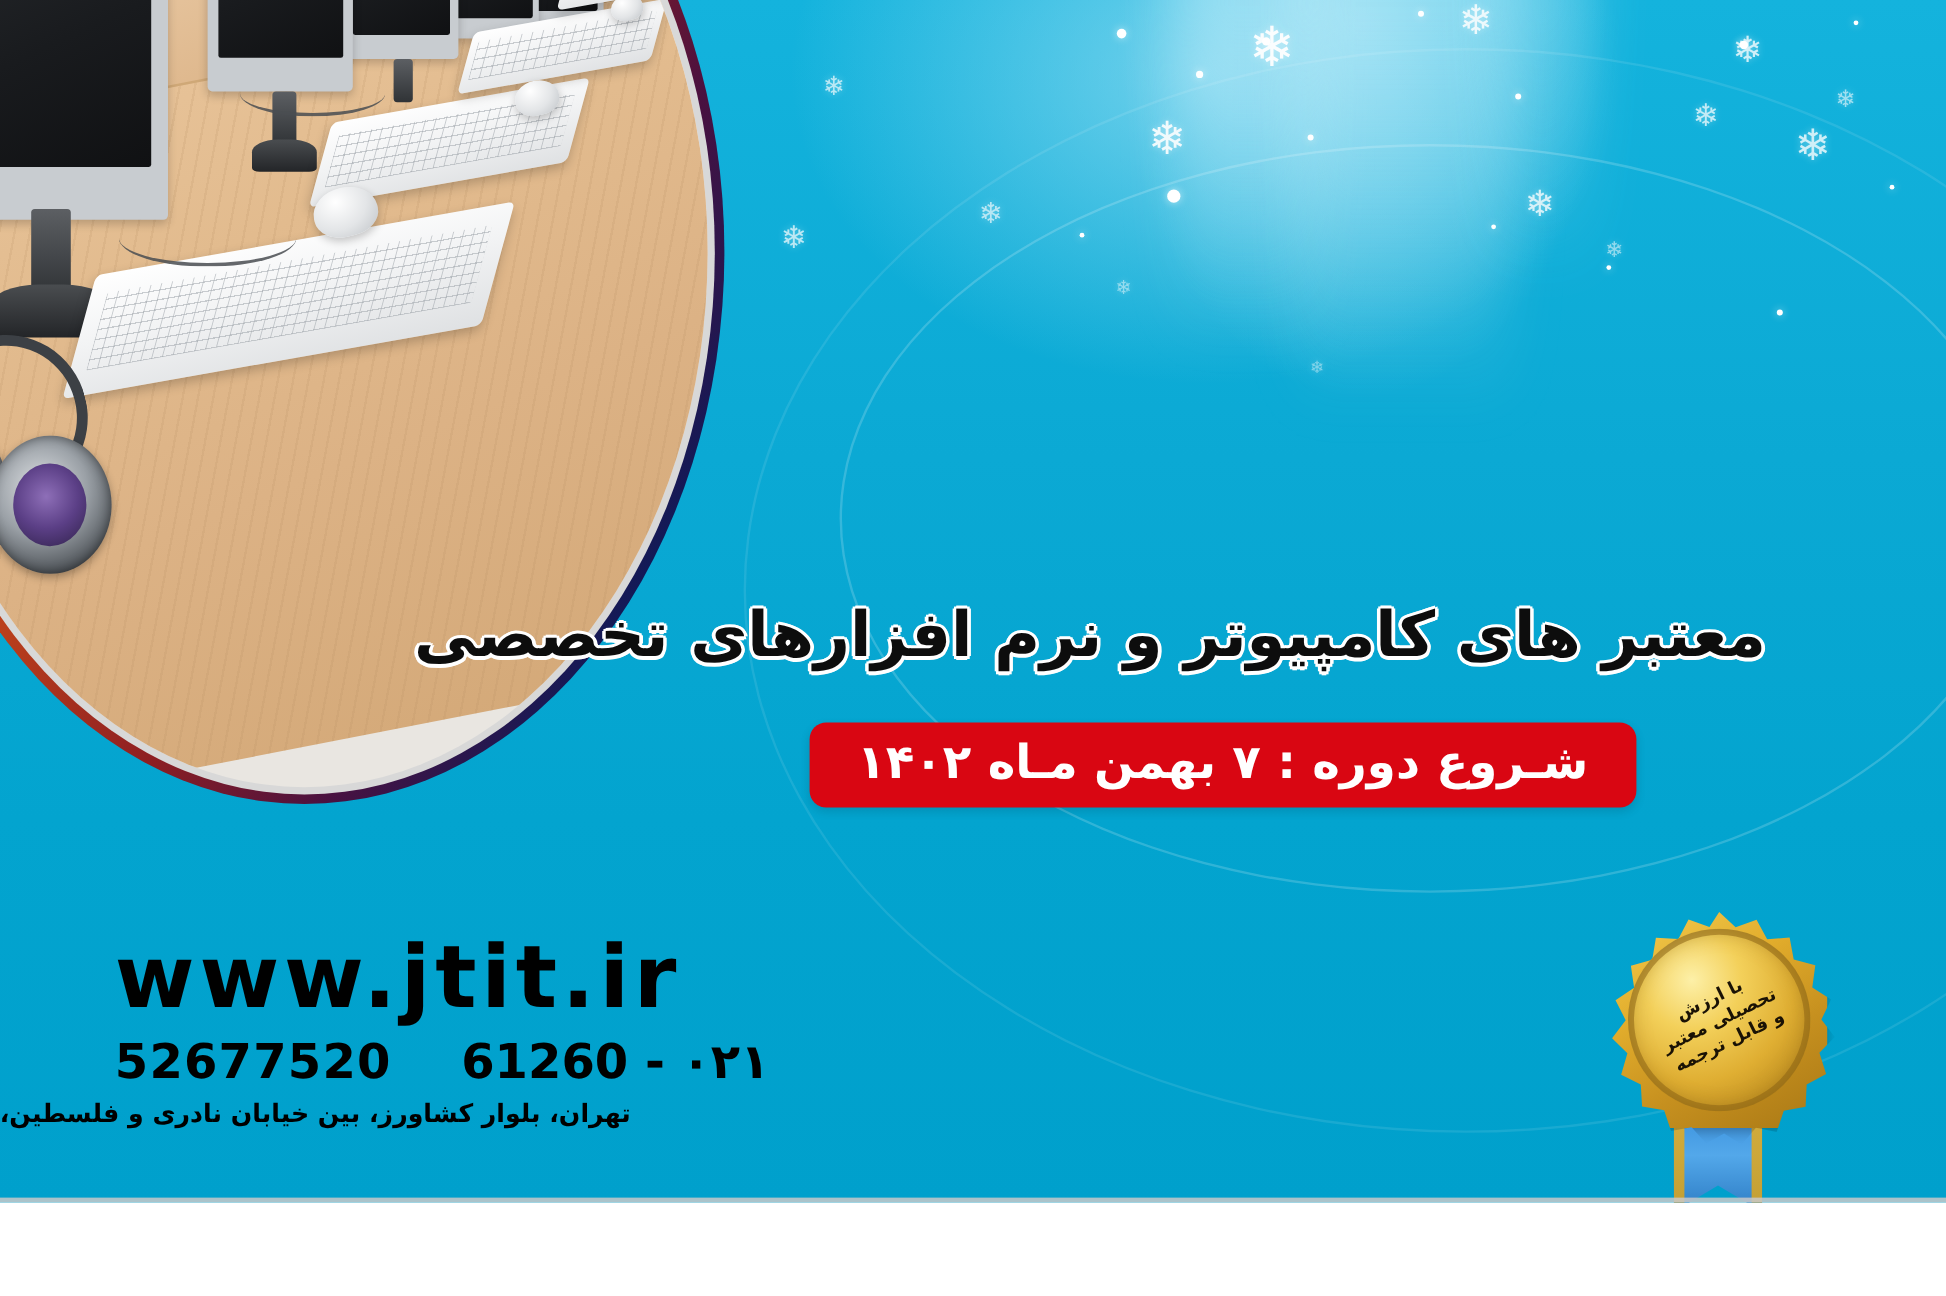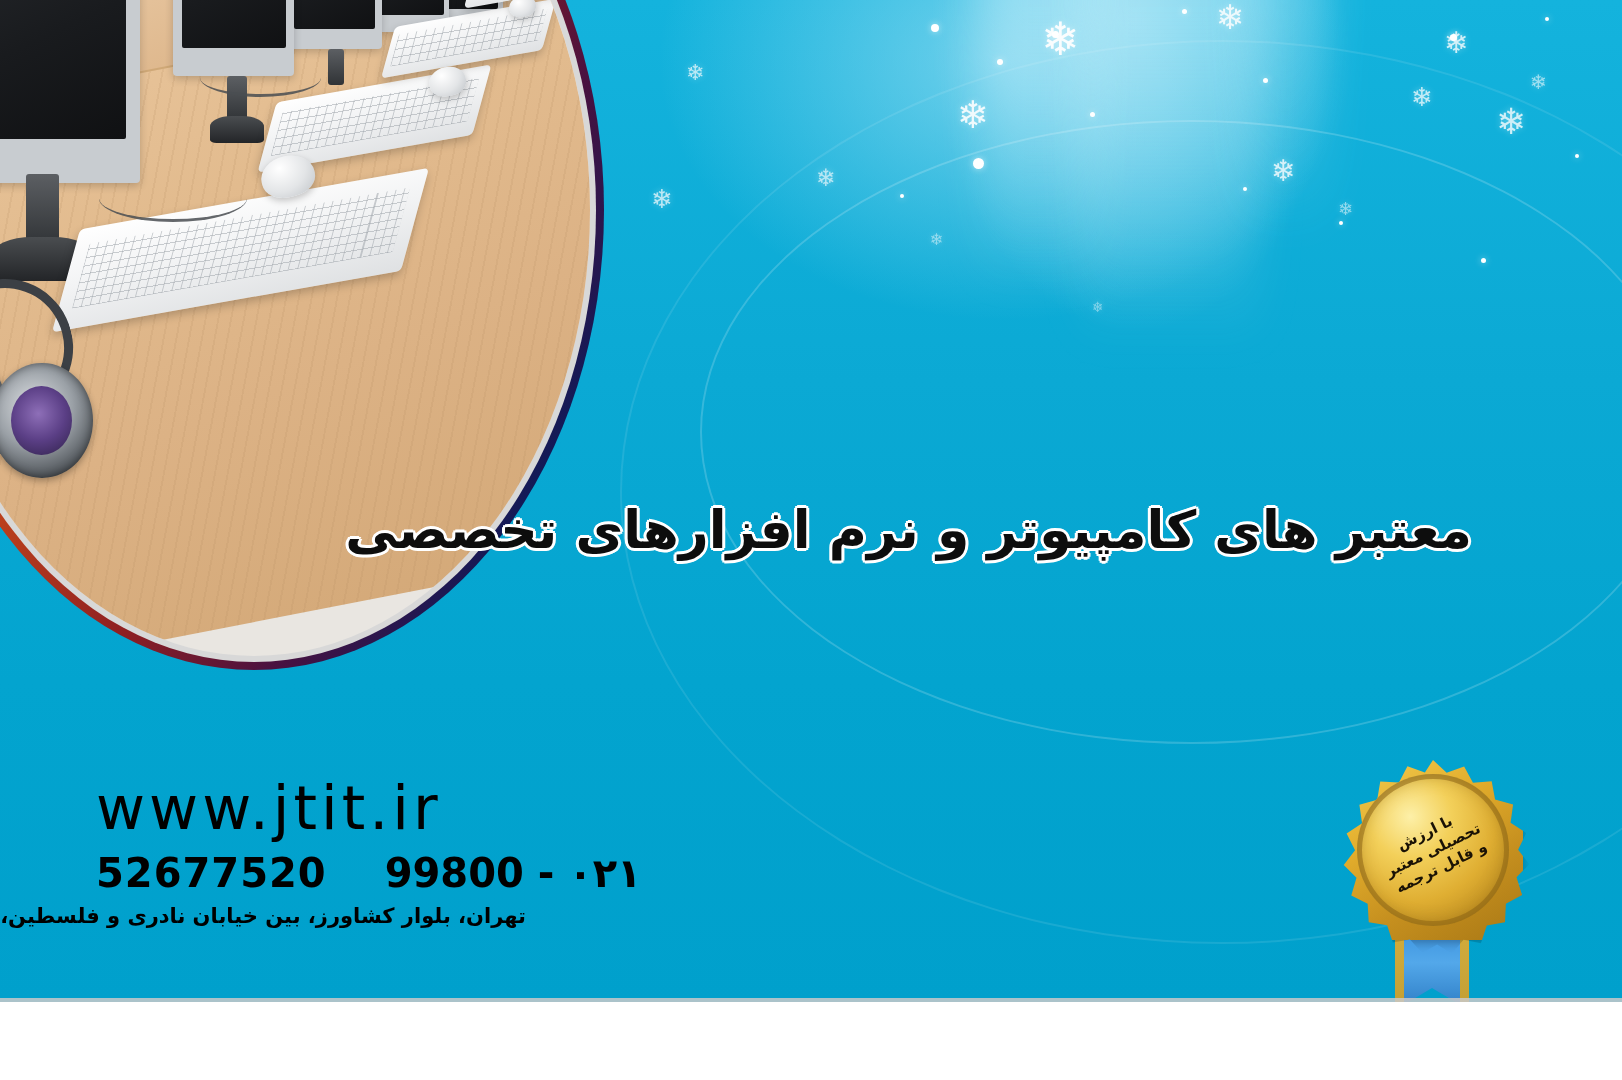--- a/index.html
+++ b/index.html
@@ -268,22 +268,22 @@
 
   
   .contact{
     position:absolute;
     left:96px;
     top:778px;
     direction:ltr;
     text-align:left;
   }
   .website{
-    font-size:60px;
-    font-weight:normal;
+    font-size:72px;
+    font-weight:bold;
     color:#000000;
     letter-spacing:4px;
     line-height:1;
   }
   .phones{
     margin-top:12px;
     display:flex;
     flex-direction:row;
     gap:58px;
     align-items:baseline;
@@ -459,25 +459,26 @@
 
         </div>
       </div>
     </div>
 
     <div class="headline">
     </div>
 
     <div class="subtitle">معتبر های کامپیوتر و نرم افزارهای تخصصی</div>
 
+    <div class="date-badge">شـروع دوره : ۷ بهمن مـاه ۱۴۰۲</div>
 
     <div class="contact">
       <div class="website">www.jtit.ir</div>
       <div class="phones">
-        <div class="phone">۰۲۱ - 99800</div>
+        <div class="phone">۰۲۱ - 61260</div>
         <div class="phone">52677520</div>
       </div>
       <div class="address">تهران، بلوار کشاورز، بین خیابان نادری و فلسطین، پلاک ۱۱۸</div>
     </div>
 
     <div class="seal">
       <div class="ribbon">
         <div class="ribbon-edge" style="left:0;"></div>
         <div class="ribbon-edge" style="right:0;"></div>
       </div>

